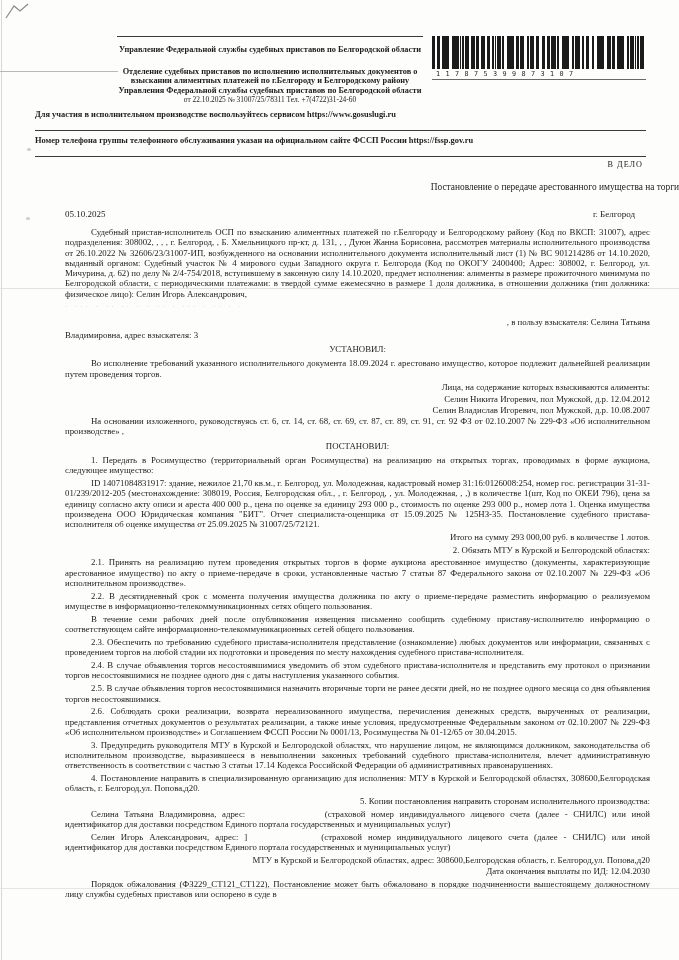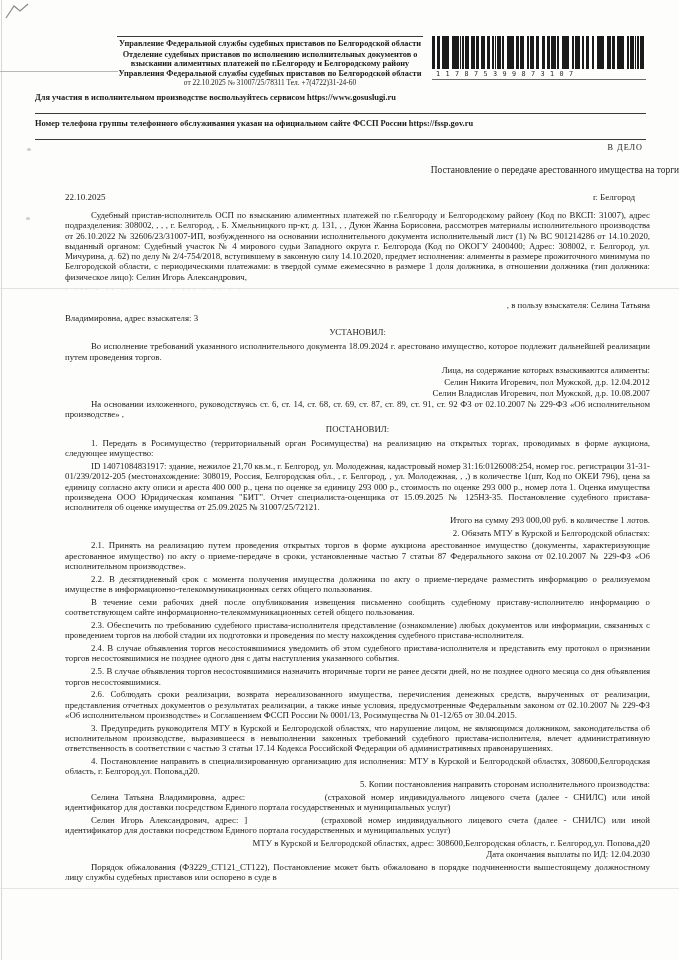--- a/index.html
+++ b/index.html
@@ -16,24 +16,24 @@
   .artifact-line{position:absolute;height:1px;background:#b9b9b3;}
   .artifact-line.l1{left:0;top:71px;width:118px;}
   .artifact-line.l2{left:0;top:288px;width:679px;background:#e3e3de;}
   .artifact-line.l3{left:0;top:888px;width:679px;background:#e6e6e1;}
   .pen-mark{position:absolute;left:4px;top:2px;}
   .speck{position:absolute;width:4px;height:3px;background:#cfcfc9;border-radius:2px;}
   
   .letterhead{display:flex;align-items:flex-start;padding:36px 33px 0 35px;}
   .org-block{
     width:306px;margin-left:82px;text-align:center;
-    border-top:1px solid #3a3a3a;padding-top:2px;
+    border-top:1px solid #3a3a3a;padding-top:8px;
     font-weight:bold;font-size:8.3px;line-height:9.6px;
   }
-  .org-block .org2{margin-top:1px;}
+  .org-block .org2{margin-top:12px;}
   .org-block .addr{font-weight:normal;font-size:7.4px;line-height:8.6px;margin-top:1px;}
   .barcode-block{margin-left:auto;width:214px;}
   .bars{
     height:33px;background-color:#fff;
     background-image:
       repeating-linear-gradient(90deg,#1b1b1b 0 2px,rgba(0,0,0,0) 2px 5px),
       repeating-linear-gradient(90deg,#1b1b1b 0 1px,rgba(0,0,0,0) 1px 7px),
       repeating-linear-gradient(90deg,#1b1b1b 0 3px,rgba(0,0,0,0) 3px 11px),
       repeating-linear-gradient(90deg,#1b1b1b 0 1px,rgba(0,0,0,0) 1px 13px);
   }
@@ -91,21 +91,21 @@
   <div class="notice">Для участия в исполнительном производстве воспользуйтесь сервисом https://www.gosuslugi.ru</div>
   <div class="notice">Номер телефона группы телефонного обслуживания указан на официальном сайте ФССП России https://fssp.gov.ru</div>
 
   <div class="stamp-row">
     <span>В ДЕЛО</span>
   </div>
 
   <div class="doc-title">Постановление о передаче арестованного имущества на торги</div>
 
   <div class="date-row">
-    <span>22.10.2025</span>
+    <span>05.10.2025</span>
     <span>г. Белгород</span>
   </div>
 
   <div class="doc-body">
       <div class="para body">Судебный пристав-исполнитель ОСП по взысканию алиментных платежей по г.Белгороду и Белгородскому району (Код по ВКСП: 31007), адрес подразделения: 308002, , , , г. Белгород, , Б. Хмельницкого пр-кт, д. 131, , , Дуюн Жанна Борисовна, рассмотрев материалы исполнительного производства от 26.10.2022 № 32606/23/31007-ИП, возбужденного на основании исполнительного документа исполнительный лист (1) № ВС 901214286 от 14.10.2020, выданный органом: Судебный участок № 4 мирового судьи Западного округа г. Белгорода (Код по ОКОГУ 2400400; Адрес: 308002, г. Белгород, ул. Мичурина, д. 62) по делу № 2/4-754/2018, вступившему в законную силу 14.10.2020, предмет исполнения: алименты в размере прожиточного минимума по Белгородской области, с периодическими платежами: в твердой сумме ежемесячно в размере 1 доля должника, в отношении должника (тип должника: физическое лицо): Селин Игорь Александрович,</div>
       <div class="para redaction">·  ··· ·  ·· ··  ·   · ·· ·  ···  · ·· · ·</div>
       <div class="para right">, в пользу взыскателя: Селина Татьяна</div>
       <div class="para plain">Владимировна, адрес взыскателя: 3</div>
       <div class="para center">УСТАНОВИЛ:</div>
       <div class="para body">Во исполнение требований указанного исполнительного документа 18.09.2024 г. арестовано имущество, которое подлежит дальнейшей реализации путем проведения торгов.</div>

